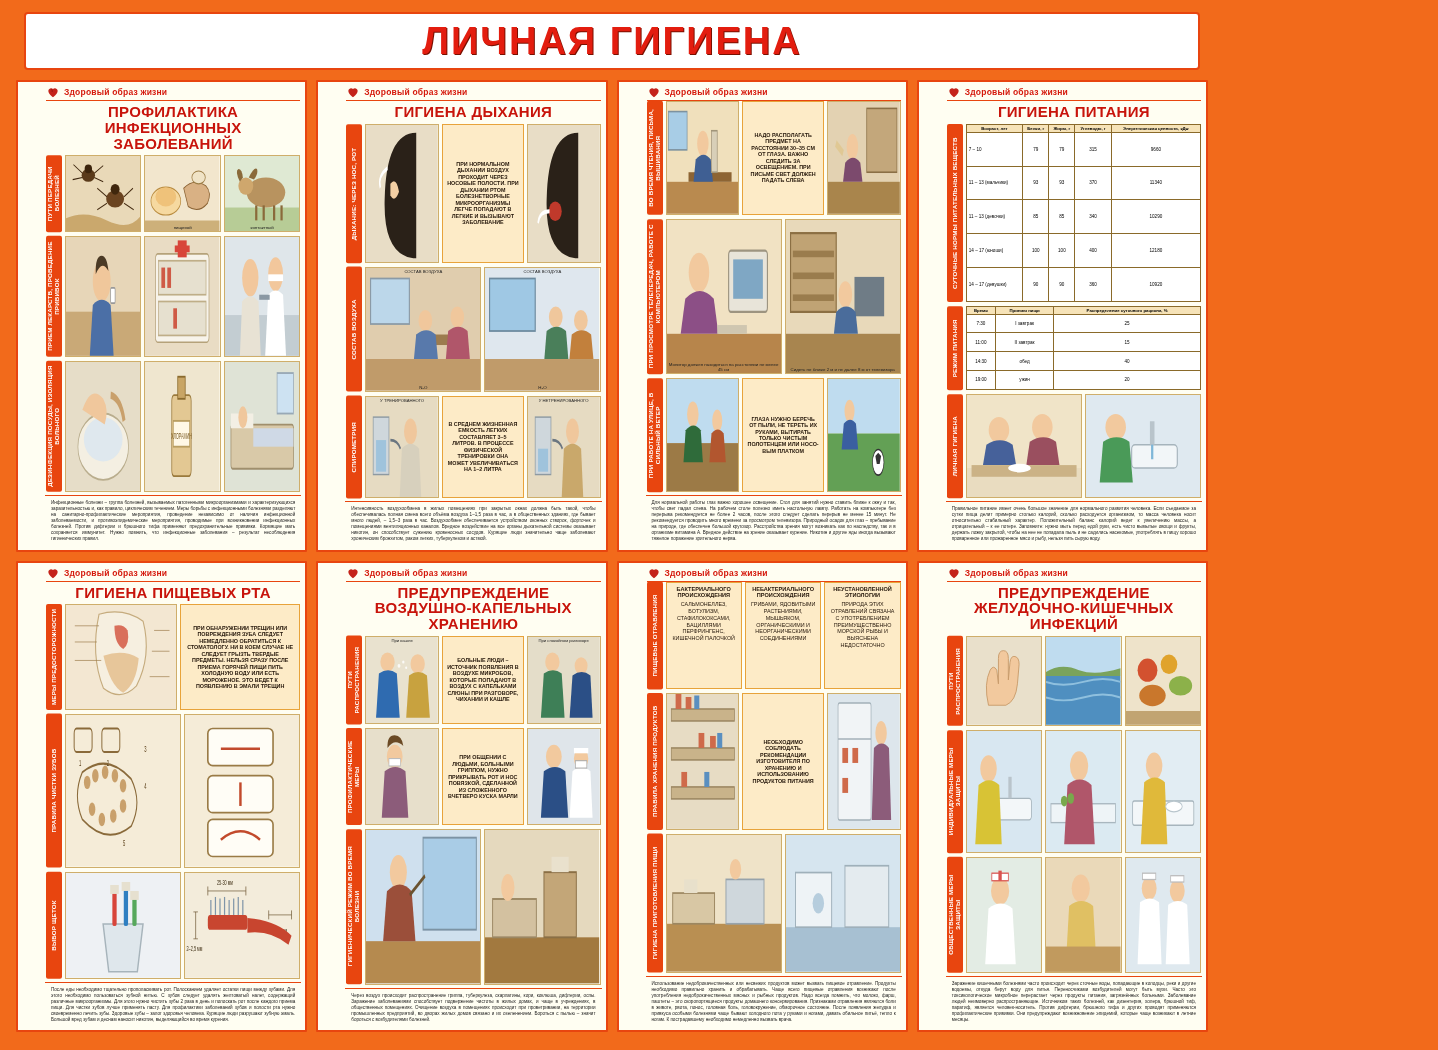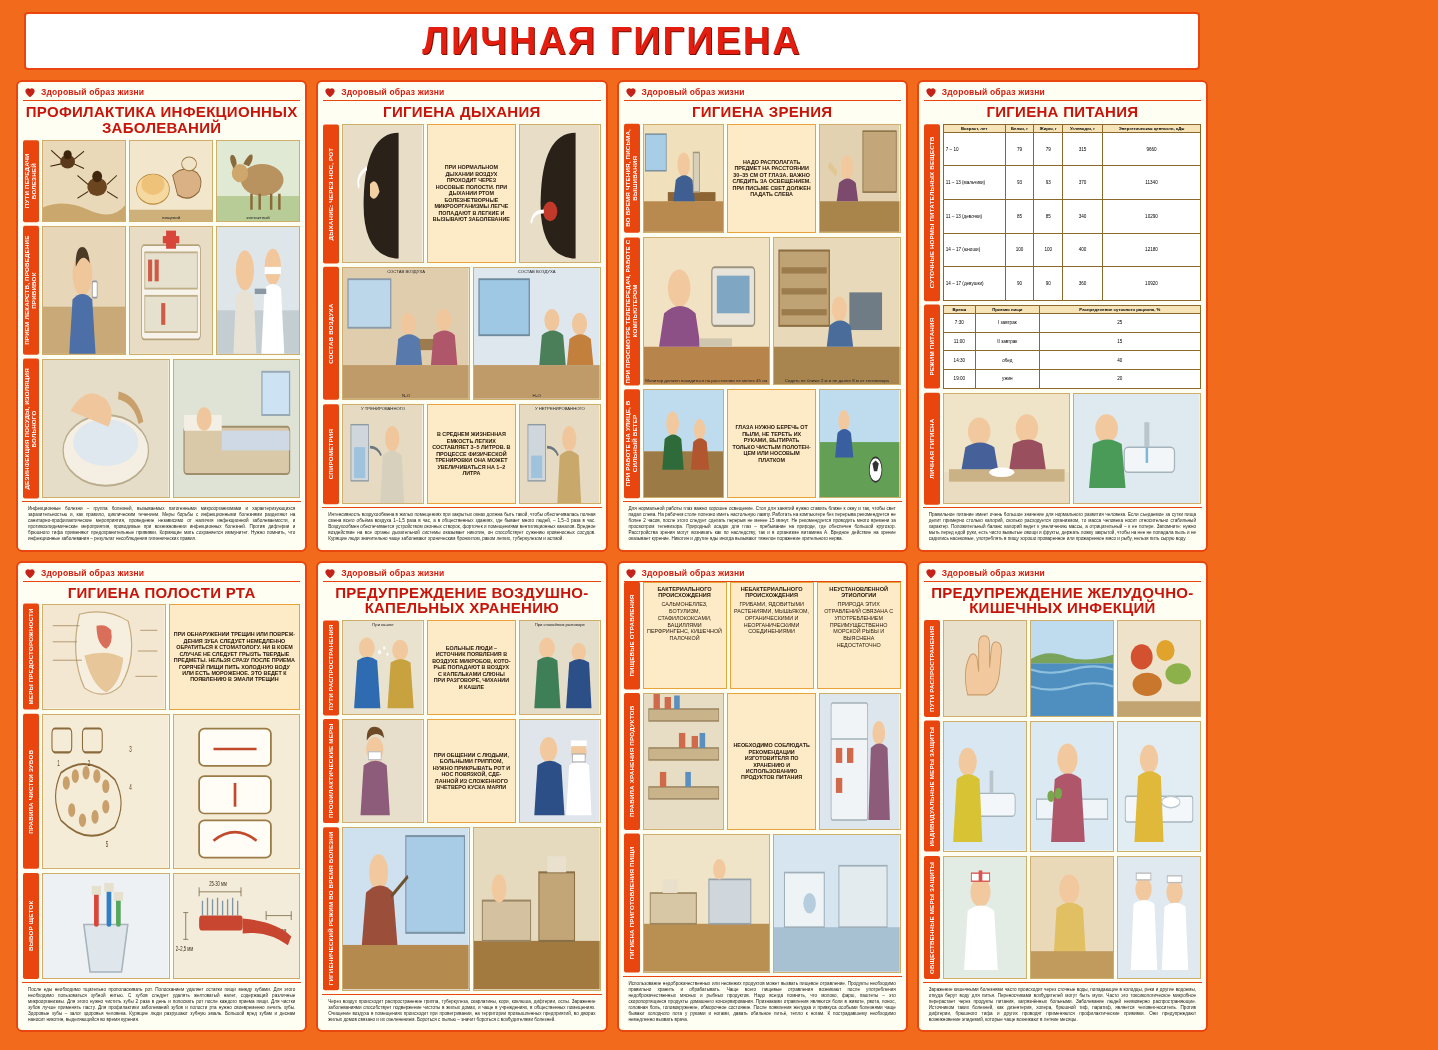--- a/index.html
+++ b/index.html
@@ -27,23 +27,24 @@
   
   .grid {
     display:grid;
     grid-template-columns:repeat(4, 1fr);
     grid-template-rows:repeat(2, 1fr);
     gap:9px;
     padding:0 6px;
     height:952px;
   }
   .panel {
-    background:#fffef2; border:2px solid #e8450f; border-radius:6px;
+    background:#fffef2; border:2px solid #e8450f; border-radius:1px;
     display:flex; flex-direction:column; overflow:hidden;
     position:relative;
+    padding-left:23px;
   }
   .panel-head { padding:3px 5px 0 5px; }
   .zoj {
     display:flex; align-items:center; gap:4px;
     border-bottom:1px solid #e8450f; padding-bottom:1px;
   }
   .heart { width:14px; height:14px; flex:none; }
   .zoj-text {
     color:#d5190c; font-size:8.5px; font-weight:bold; letter-spacing:.2px;
   }
@@ -233,20 +234,29 @@
               <svg viewBox="0 0 100 70" preserveAspectRatio="none">
                 <rect width="100" height="70" fill="#e6ddc8"></rect>
                 <ellipse cx="50" cy="46" rx="34" ry="18" fill="#f4efe2" stroke="#b9ad8d"></ellipse>
                 <ellipse cx="50" cy="42" rx="26" ry="12" fill="#dfe8ee"></ellipse>
                 <path d="M22 26 q12 -14 28 -6 q8 6 2 14" fill="#f0c79c"></path>
                 <path d="M60 18 q14 2 18 14" stroke="#c9a06c" stroke-width="4" fill="none"></path>
               </svg>
             </div>
             <div class="cell">
               <svg viewBox="0 0 100 70" preserveAspectRatio="none">
+                <rect width="100" height="70" fill="#efe6cf"></rect>
+                <rect x="36" y="18" width="26" height="44" rx="3" fill="#e3c893" stroke="#9a7a3d"></rect>
+                <rect x="44" y="8" width="10" height="12" fill="#c8a565" stroke="#8a6a2d"></rect>
+                <rect x="38" y="32" width="22" height="14" fill="#fff8e6" stroke="#b99e62"></rect>
+                <text x="49" y="42" font-size="5" text-anchor="middle" fill="#7a5a22" font-family="sans-serif">ХЛОРАМИН</text>
+              </svg>
+            </div>
+            <div class="cell">
+              <svg viewBox="0 0 100 70" preserveAspectRatio="none">
                 <rect width="100" height="70" fill="#dfe3d6"></rect>
                 <rect x="8" y="34" width="84" height="24" rx="2" fill="#d9c9a8" stroke="#a08f6d"></rect>
                 <rect x="8" y="28" width="30" height="8" fill="#f3efe4"></rect>
                 <circle cx="24" cy="30" r="6" fill="#f0c79c"></circle>
                 <rect x="38" y="36" width="54" height="10" fill="#cfd9e6"></rect>
                 <rect x="70" y="6" width="22" height="22" fill="#cde2f2" stroke="#98a9b6"></rect>
               </svg>
             </div>
           </div>
         </div>
@@ -358,21 +368,20 @@
     <div class="panel">
       <div class="panel-head">
         <div class="zoj">
           <span class="heart">
             <svg viewBox="0 0 24 24">
                 <path d="M12 21s-8-5.2-8-11a4.6 4.6 0 0 1 8-3 4.6 4.6 0 0 1 8 3c0 5.8-8 11-8 11z" fill="#c4231a"></path>
               </svg>
           </span>
           <span class="zoj-text">Здоровый образ жизни</span>
         </div>
-        <div class="panel-title right">ГИГИЕНА ЗРЕНИЯ</div>
       </div>
       <div class="panel-body">
         <div class="row">
           <div class="vlabel">ВО ВРЕМЯ ЧТЕНИЯ, ПИСЬМА, ВЫШИВАНИЯ</div>
           <div class="cells">
             <div class="cell">
               <svg viewBox="0 0 100 70" preserveAspectRatio="none">
                 <rect width="100" height="70" fill="#f0e0bc"></rect>
                 <rect x="2" y="6" width="26" height="24" fill="#a8cde6" stroke="#7d929f"></rect>
                 <rect y="50" width="100" height="20" fill="#b98a4f"></rect>
@@ -599,21 +608,21 @@
     <div class="panel">
       <div class="panel-head">
         <div class="zoj">
           <span class="heart">
             <svg viewBox="0 0 24 24">
                 <path d="M12 21s-8-5.2-8-11a4.6 4.6 0 0 1 8-3 4.6 4.6 0 0 1 8 3c0 5.8-8 11-8 11z" fill="#c4231a"></path>
               </svg>
           </span>
           <span class="zoj-text">Здоровый образ жизни</span>
         </div>
-        <div class="panel-title right">ГИГИЕНА ПОЛОСТИ РТА</div>
+        <div class="panel-title right">ГИГИЕНА ПИЩЕВЫХ РТА</div>
       </div>
       <div class="panel-body">
         <div class="row">
           <div class="vlabel">МЕРЫ ПРЕДОСТОРОЖНОСТИ</div>
           <div class="cells">
             <div class="cell">
               <svg viewBox="0 0 100 90" preserveAspectRatio="none">
                 <rect width="100" height="90" fill="#f3e7d2"></rect>
                 <path d="M30 8 q22 -6 40 6 q8 30 -6 56 q-14 14 -30 2 q-12 -28 -4 -64z" fill="#f6efe0" stroke="#c5ab7d"></path>
                 <path d="M34 44 q18 -6 32 2 q-2 22 -14 30 q-12 -6 -18 -32z" fill="#e7c69a"></path>

